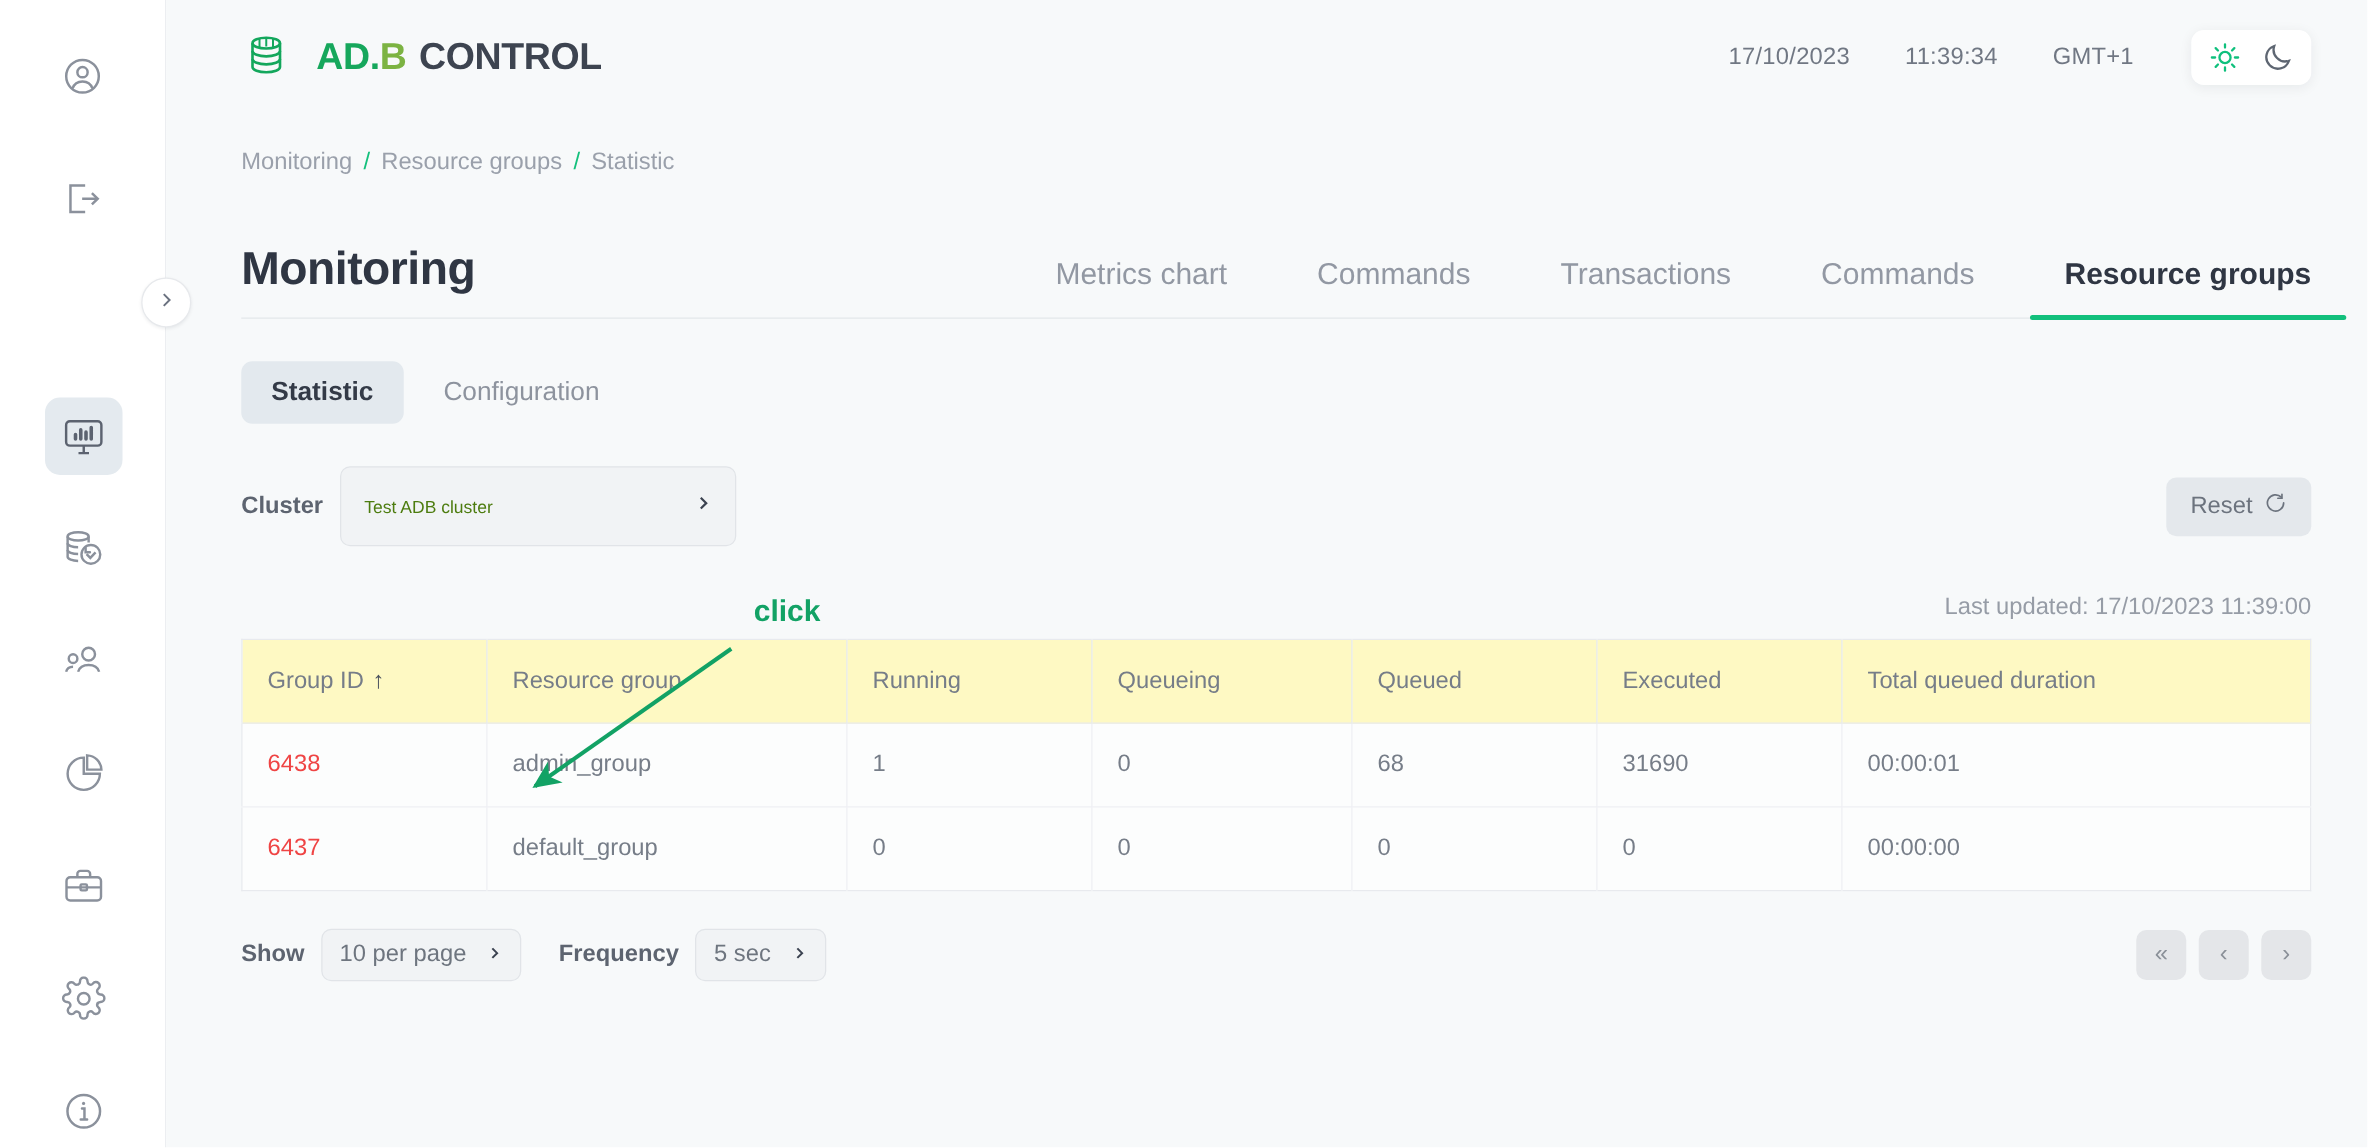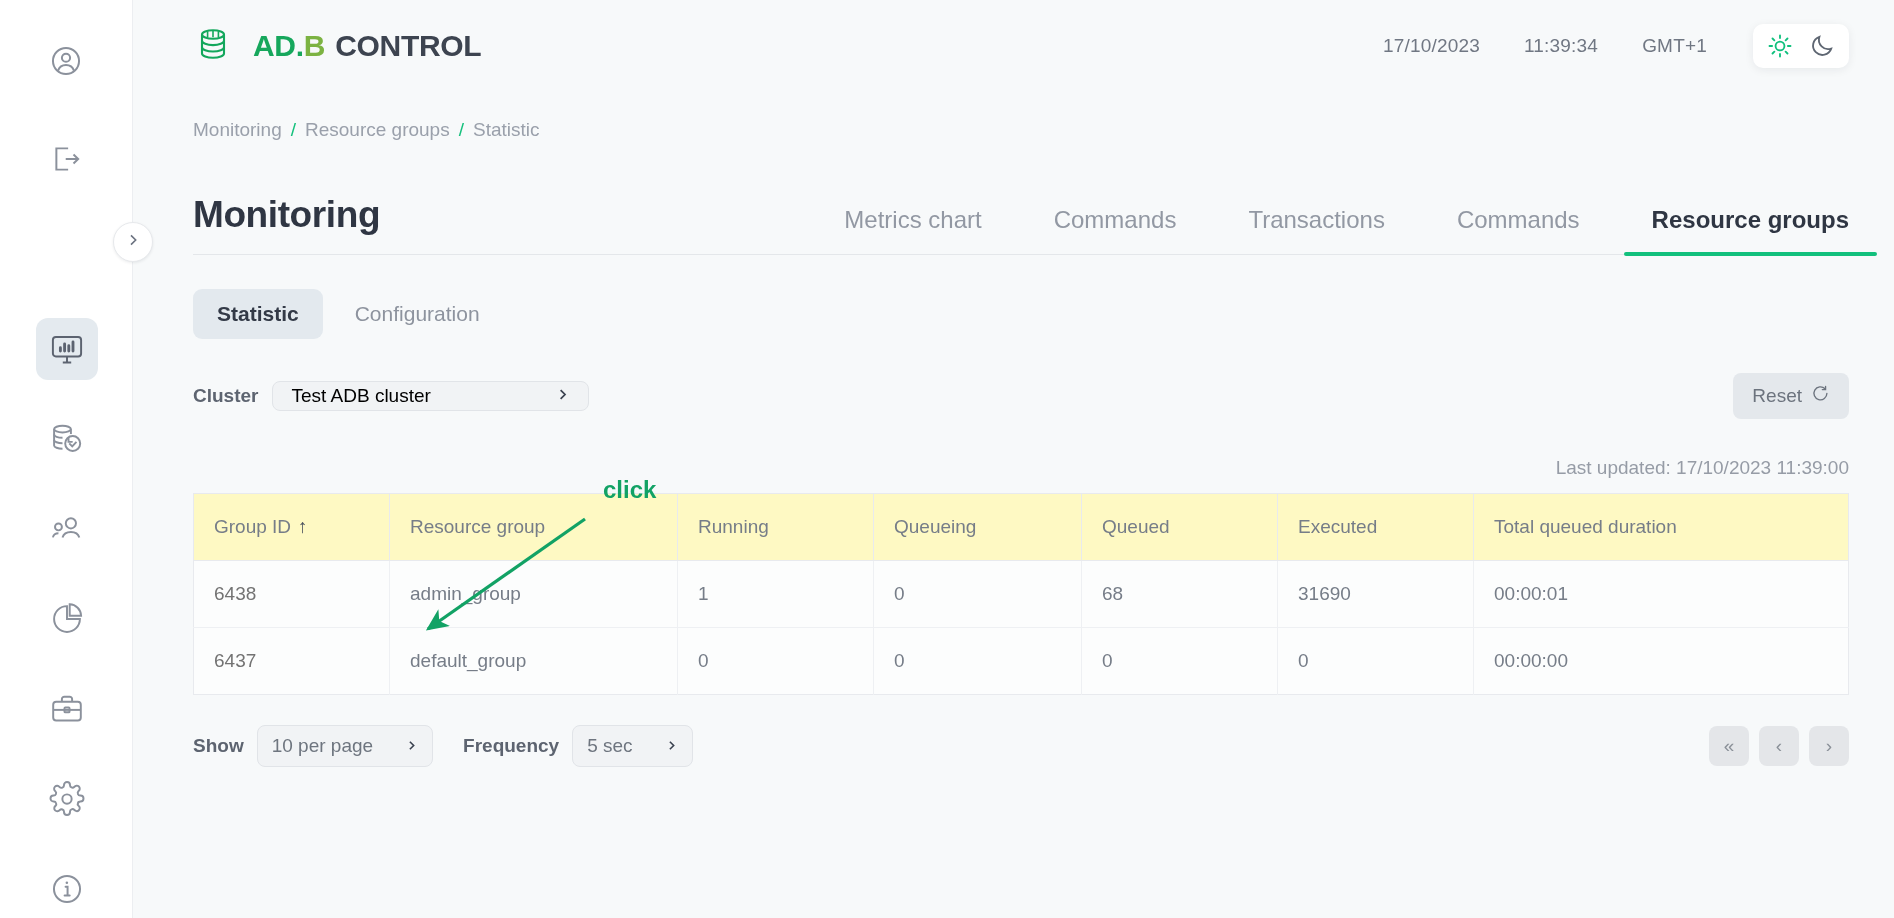--- a/index.html
+++ b/index.html
@@ -107,23 +107,23 @@
     font-size: 21px; padding: 13px 24px; border-radius: 9px;
     color: #8d939e; cursor: pointer;
   }
   .subtab.active { background: #e3e9ee; color: #333a47; font-weight: 700; }
 
   
   .filterrow { display: flex; align-items: center; margin-top: 34px; }
   .f-label { font-size: 19px; color: #5d6470; font-weight: 700; margin-right: 14px; }
   .select {
     display: flex; align-items: center; justify-content: space-between;
-    min-width: 317px; height: 30px; padding: 0 18px;
+    min-width: 317px; height: 64px; padding: 0 18px;
     background: #f1f3f5; border: 1px solid #e1e4e8; border-radius: 8px;
-    font-size: 19px; color: #000000; cursor: pointer;
+    font-size: 14px; color: #4d7c0f; cursor: pointer;
   }
   .chev { color: #3b4250; font-weight: 700; font-size: 19px; margin-left: 16px; }
   .reset-btn {
     margin-left: auto; display: flex; align-items: center; gap: 9px;
     background: #e4e8ec; border-radius: 8px; padding: 11px 19px;
     font-size: 19px; color: #6c737e; cursor: pointer;
   }
 
   
   .lastupd {
@@ -141,34 +141,34 @@
     text-align: left; font-size: 19px; font-weight: 400; color: #767d88;
     padding: 22px 20px; border-right: 1px solid #e8eaee;
     border-bottom: 1px solid #e8eaee; background: #fef9c3; white-space: nowrap;
   }
   table.grid th:last-child, table.grid td:last-child { border-right: none; }
   table.grid td {
     font-size: 19px; color: #767d88; padding: 22px 20px;
     border-right: 1px solid #eef0f3; border-bottom: 1px solid #eef0f3;
   }
   table.grid tr:last-child td { border-bottom: none; }
-  .link { color: #737373; cursor: pointer; }
+  .link { color: #ef4444; cursor: pointer; }
   .sort-arrow { margin-left: 7px; color: #4b525e; }
   .col1 { width: 196px; }
   .col2 { width: 288px; }
   .col3 { width: 196px; }
   .col4 { width: 208px; }
   .col5 { width: 196px; }
   .col6 { width: 196px; }
 
   
   .footer { display: flex; align-items: center; margin-top: 30px; }
   .f-lbl { font-size: 19px; color: #5d6470; font-weight: 700; margin-right: 13px; }
   .mini-select {
-    display: flex; align-items: center; gap: 16px;
+    display: flex; align-items: center; 
     background: #f1f3f5; border: 1px solid #e1e4e8; border-radius: 8px;
     height: 42px; padding: 0 14px; font-size: 19px; color: #6e757f; cursor: pointer;
     margin-right: 30px;
   }
   .pager { margin-left: auto; display: flex; gap: 10px; }
   .pg-btn {
     width: 40px; height: 40px; border-radius: 8px; background: #e4e6e9;
     display: flex; align-items: center; justify-content: center;
     color: #8a9098; font-size: 19px; cursor: pointer;
   }

